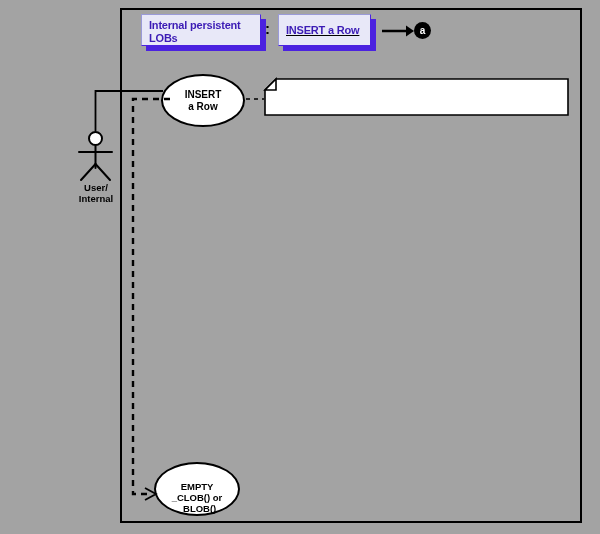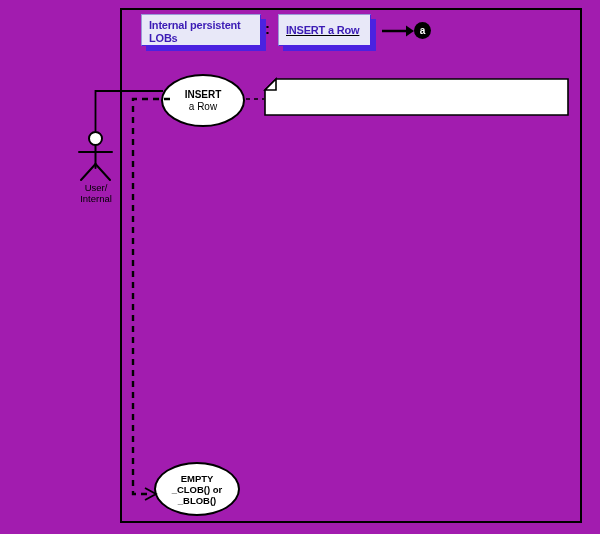--- a/index.html
+++ b/index.html
@@ -7,21 +7,21 @@
     padding: 0;
     background: #ffffff;
   }
   body {
     font-family: "Liberation Sans", sans-serif;
   }
   #canvas {
     position: relative;
     width: 600px;
     height: 534px;
-    background: #a21caf;
+    background: #a3a3a3;
     overflow: hidden;
   }
   .abs { position: absolute; }
 
   
   #diagram-frame {
     left: 120px;
     top: 8px;
     width: 462px;
     height: 515px;
@@ -99,28 +99,29 @@
     align-items: center;
     justify-content: center;
   }
   #insert-row-ellipse {
     left: 161px; top: 74px;
     width: 84px; height: 53px;
     font-size: 10px;
     line-height: 12px;
   }
   #insert-row-ellipse .l1 { font-weight: bold; }
-  #insert-row-ellipse .l2 { font-weight: normal; }
+  #insert-row-ellipse .l2 { font-weight: bold; }
 
   #empty-lob-ellipse {
     left: 154px; top: 462px;
     width: 86px; height: 54px;
     font-size: 9.5px;
     line-height: 11px;
     font-weight: bold;
+    justify-content: flex-end;
   }
   #note-text {
     left: 312px; top: 91px;
     font-size: 10px;
     color: #000000;
     white-space: nowrap;
   }
   #note-text b { font-weight: bold; }
 
   
@@ -130,21 +131,21 @@
     border: 2px solid #000000;
     border-radius: 50%;
     box-sizing: border-box;
     background: #ffffff;
   }
   #actor-label {
     left: 62px; top: 182px;
     width: 68px;
     text-align: center;
     font-size: 9.5px;
-    font-weight: normal;
+    font-weight: bold;
     line-height: 11px;
     color: #000000;
   }
 
   svg.overlay {
     position: absolute;
     left: 0; top: 0;
     width: 600px; height: 534px;
     pointer-events: none;
   }

